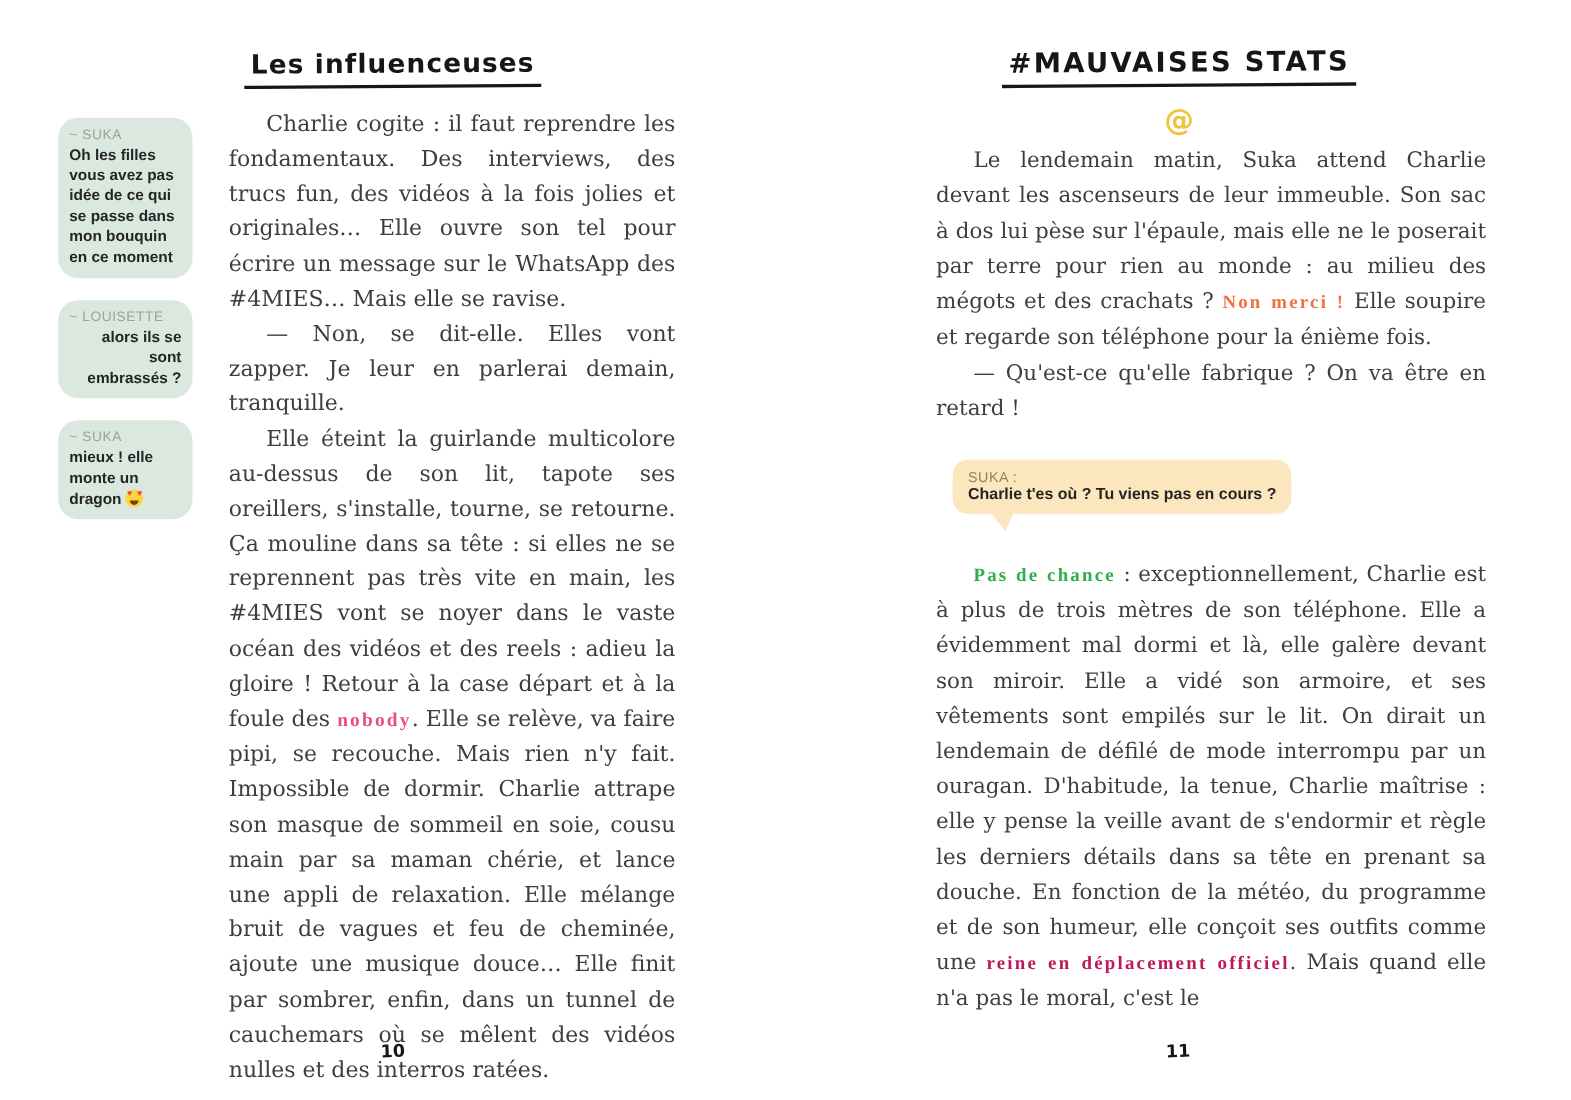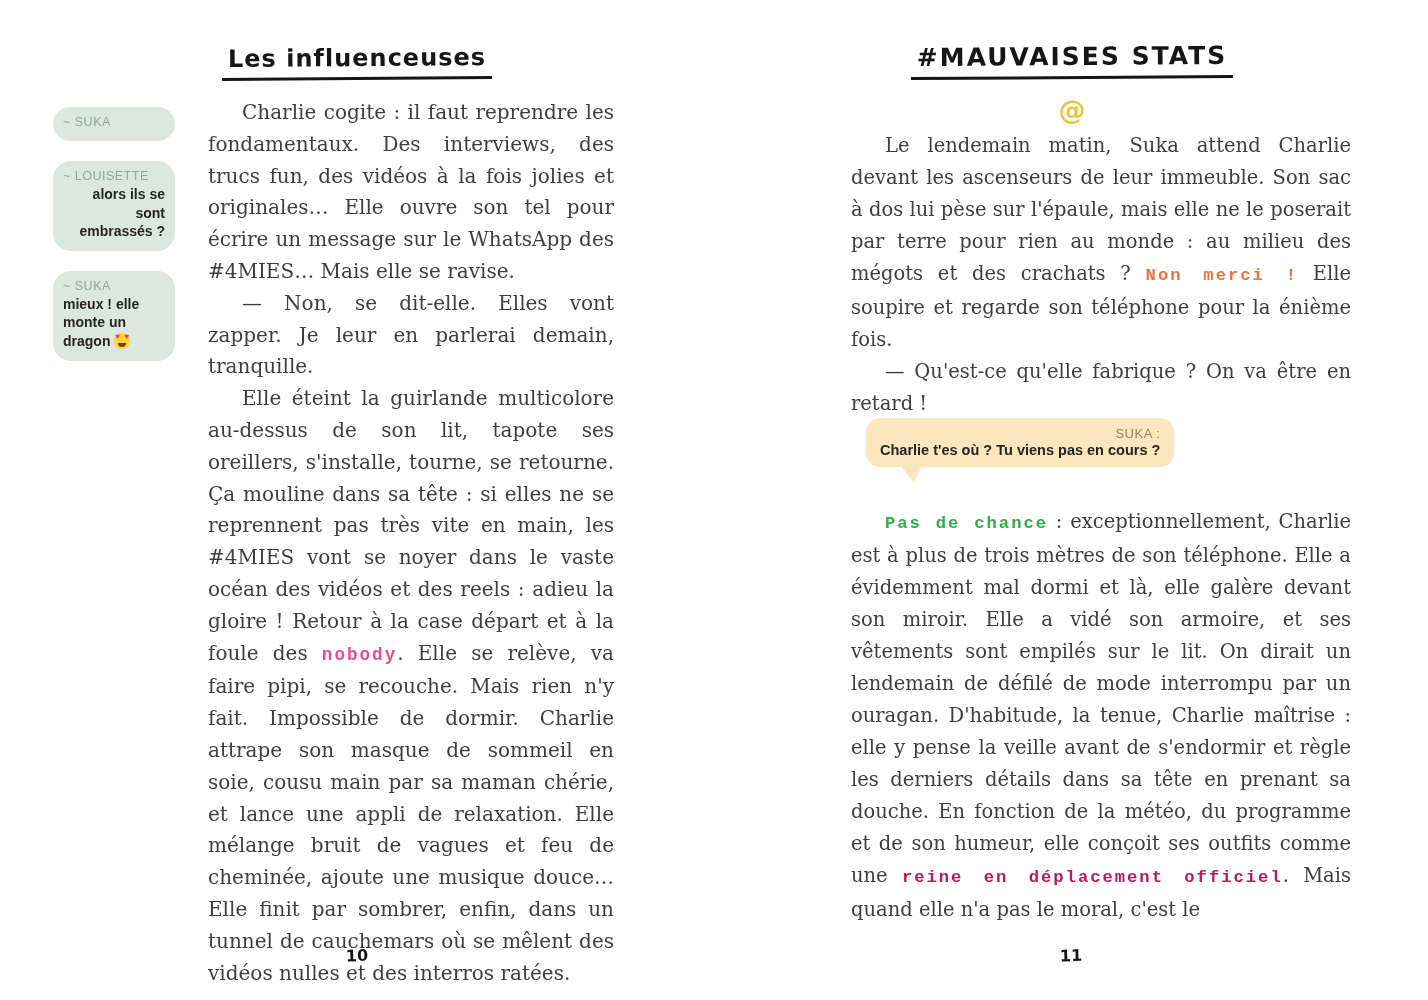--- a/index.html
+++ b/index.html
@@ -32,21 +32,21 @@
     font-size:27px;color:#f0c23e;
   }
   
   .text-column{position:absolute;text-align:justify;margin-left:16px;}
   .text-column p{margin:0;text-indent:34px;}
   #left-text{left:192px;top:97px;width:406px;font-size:20px;line-height:31.8px;}
   #right-text-top{left:835px;top:130px;width:500px;font-size:19.5px;line-height:32px;}
   #right-text-bottom{left:835px;top:506px;width:500px;font-size:19.5px;line-height:32px;}
   
   .hand{
-    font-family:Liberation Mono, monospace;
+    font-family:Liberation Serif, serif;
     font-weight:bold;
     letter-spacing:2px;
     font-size:0.88em;
   }
   .hand-pink{color:#e94d8a;}
   .hand-orange{color:#f0703f;}
   .hand-green{color:#2fae49;}
   .hand-cyan{color:#be185d;}
   
   #left-chat-bubbles{
@@ -86,21 +86,20 @@
     background:#7b3d12;border-radius:0 0 8px 8px;
   }
   
   #right-chat-bubble{
     position:absolute;left:866px;top:418px;
     display:inline-block;
     background:#fbe6bd;
     border-radius:14px;
     padding:8px 14px 9px 14px;
     font-family:"Liberation Sans", sans-serif;
-    text-align:right;
   }
   #right-chat-bubble::after{
     content:"";
     position:absolute;left:34px;bottom:-16px;
     width:0;height:0;
     border-left:14px solid transparent;
     border-right:8px solid transparent;
     border-top:18px solid #fbe6bd;
   }
   #right-bubble-sender{
@@ -122,20 +121,21 @@
 </head>
 <body>
 
 <div id="spread">
 
   <div class="chapter-title" id="left-title">Les influenceuses</div>
 
   <div id="left-chat-bubbles">
       <div class="mint-bubble">
         <div class="bubble-sender">~ SUKA</div>
+        <div class="bubble-message">Oh les filles vous avez pas idée de ce qui se passe dans mon bouquin en ce moment</div>
       </div>
       <div class="mint-bubble">
         <div class="bubble-sender">~ LOUISETTE</div>
         <div class="bubble-message">alors ils se sont embrassés ?</div>
       </div>
       <div class="mint-bubble">
         <div class="bubble-sender">~ SUKA</div>
         <div class="bubble-message">mieux ! elle monte un dragon <span class="heart-eyes-icon"><span class="eye l">♥</span><span class="eye r">♥</span><span class="mouth"></span></span></div>
       </div>
     </div>

